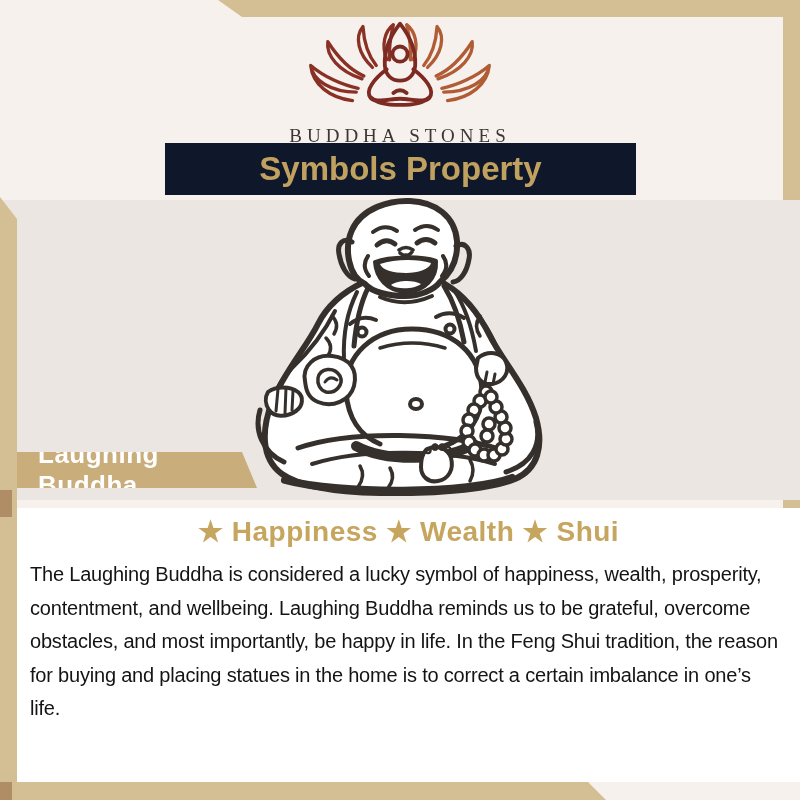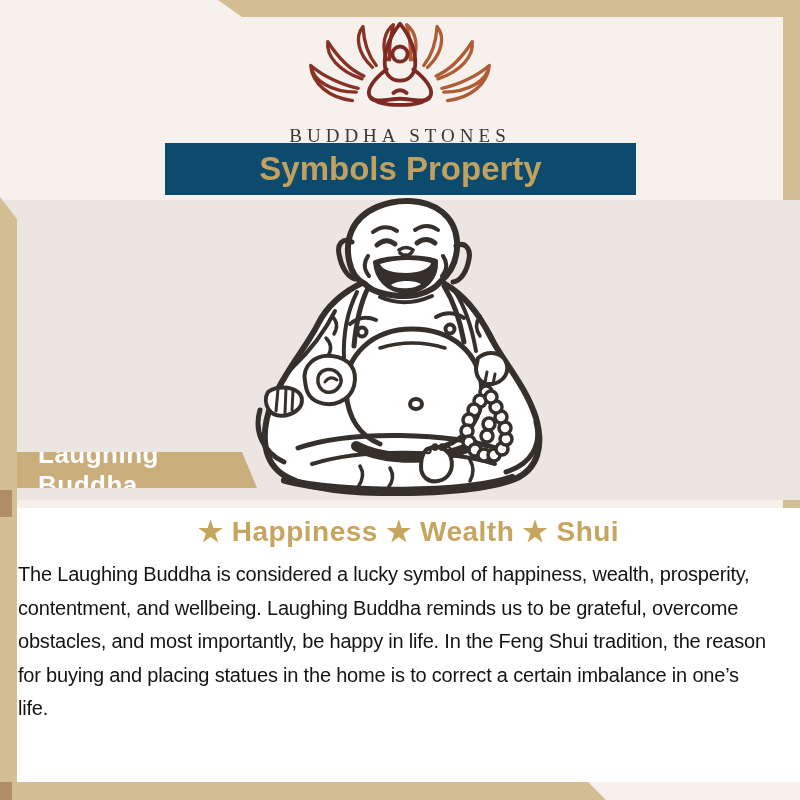--- a/index.html
+++ b/index.html
@@ -18,40 +18,40 @@
     clip-path:polygon(0 0,100% 0,100% 100%,0 calc(100% - 16px)); }
   .strip-left { left:0; top:197px; width:17px; height:603px; background:#d4bf95;
     clip-path:polygon(0 0,100% 22px,100% 100%,0 100%); }
   .band-bottom { left:0; top:782px; width:606px; height:18px; background:#d4bf95;
     clip-path:polygon(0 0,588px 0,100% 100%,0 100%); }
   .accent-1 { left:0; top:490px; width:12px; height:27px; background:#b08e65; }
   .accent-2 { left:0; top:782px; width:12px; height:18px; background:#b08e65; }
 
   
   .section-mid { left:0; top:200px; width:800px; height:300px; background:#ebe6e2; }
-  .heading-box { left:165px; top:143px; width:471px; height:52px; background:#0c4a6e;
+  .heading-box { left:165px; top:143px; width:471px; height:52px; background:#0f172a;
     display:flex; align-items:center; justify-content:center; }
   .heading-box h1 { font-size:33px; font-weight:bold; color:#c1a160; letter-spacing:0px; }
   .content-box { left:17px; top:508px; width:783px; height:274px; background:#ffffff; }
 
   
   .logo-wrap { left:300px; top:18px; width:200px; height:95px; }
   .brand-name { left:150px; top:110px; width:500px; text-align:center;
     font-family:"Liberation Serif", serif; font-size:19px; color:#3e3633; letter-spacing:5px;margin-top:15px; }
 
   
   .ribbon { left:17px; top:452px; width:240px; height:36px; background:#c9ad7b;
     clip-path:polygon(0 0,calc(100% - 15px) 0,100% 100%,0 100%);
     display:flex; align-items:center; }
   .ribbon span { padding-left:21px; font-size:26px; font-weight:bold; color:#ffffff; letter-spacing:0.5px; }
 
   
   .benefits { left:17px; top:515px; width:783px; text-align:center;
     font-size:28px; font-weight:bold; color:#c6a55f; letter-spacing:0.5px; }
-  .description { left:18px; top:558px; width:752px;
+  .description { left:30px; top:558px; width:752px;
     font-size:20px; line-height:33.5px; letter-spacing:-0.2px; color:#141414; }
 
   svg { display:block; }
   .buddha-wrap { left:240px; top:196px; width:320px; height:300px; }
 </style>
 </head>
 <body>
 
 <div id="canvas">
 

